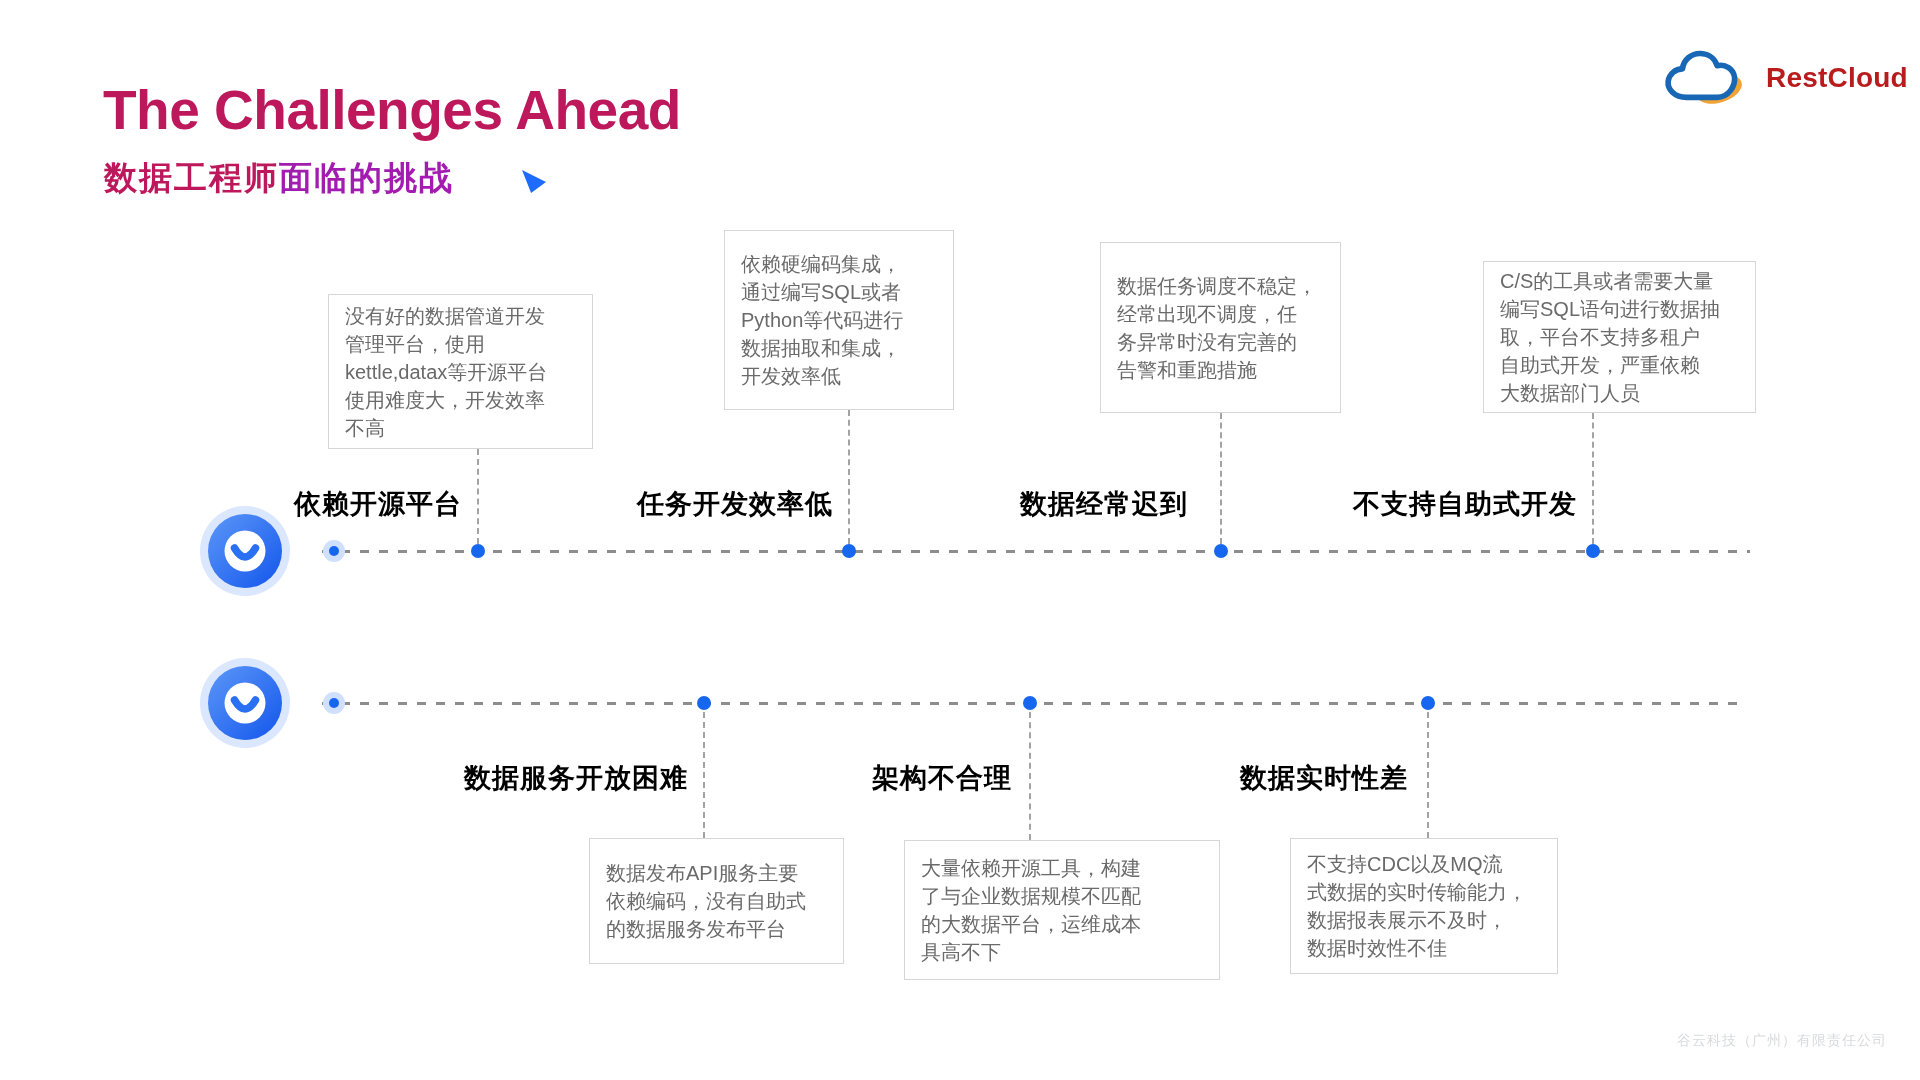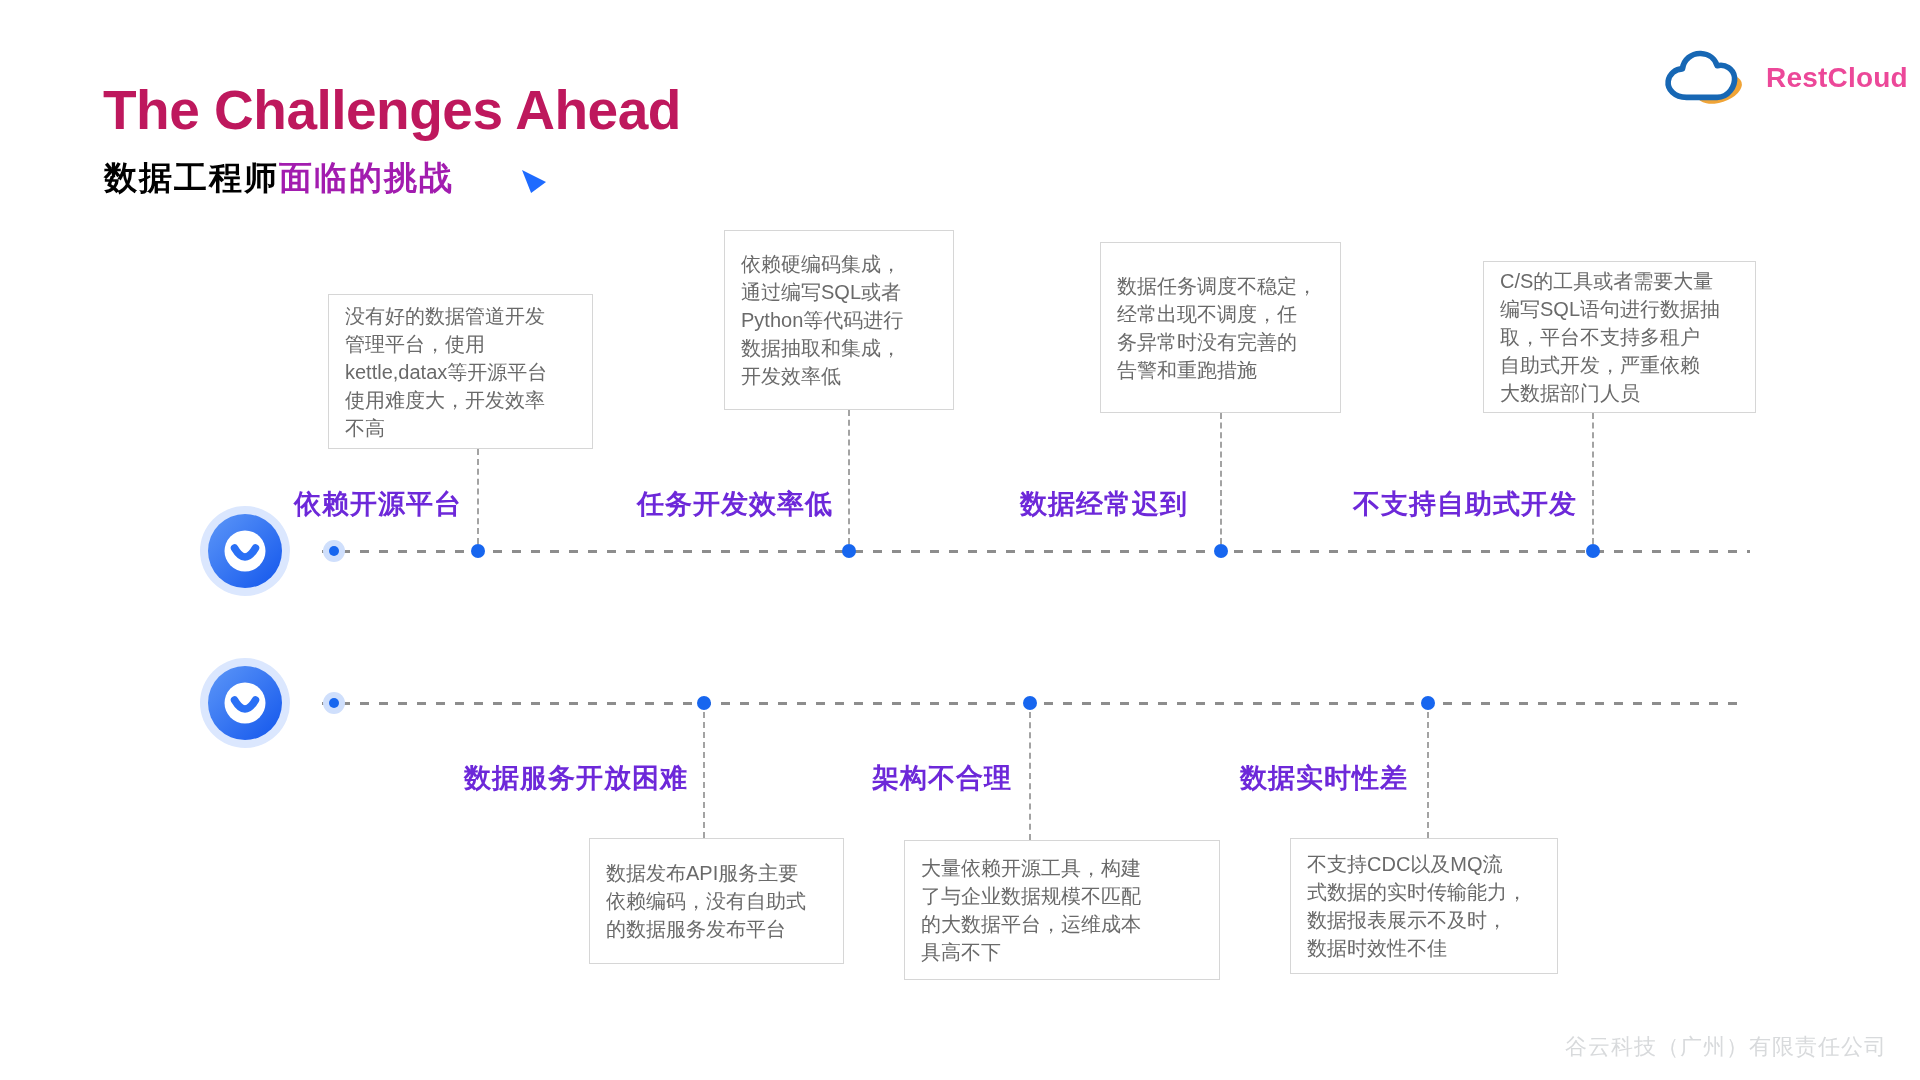--- a/index.html
+++ b/index.html
@@ -17,32 +17,32 @@
   .title {
     position: absolute; left: 103px; top: 80px;
     font-size: 55px; font-weight: 700; color: #be185d;
     letter-spacing: -0.5px; line-height: 1.1;
   }
   .subtitle {
     position: absolute; left: 104px; top: 160px;
     font-size: 33px; font-weight: 700; letter-spacing: 2px;
     line-height: 1.1; white-space: nowrap;
   }
-  .subtitle .dark { color: #000000; }
+  .subtitle .dark { color: #be185d; }
   .subtitle .blue { color: #a21caf; }
   .subtitle-arrow {
     position: absolute; left: 522px; top: 170px;
     width: 24px; height: 23px; background: #1e6bff;
     clip-path: polygon(0 0, 100% 52%, 38% 100%);
   }
 
   
   .logo { position: absolute; left: 1658px; top: 46px; display: flex; align-items: center; }
   .logo svg { width: 102px; height: 64px; display: block; }
-  .logo-text { font-size: 28px; font-weight: 700; color: #ec4899; margin-left: 6px; letter-spacing: 0.2px; }
+  .logo-text { font-size: 28px; font-weight: 700; color: #b91c1c; margin-left: 6px; letter-spacing: 0.2px; }
 
   
   .note-box {
     position: absolute;
     border: 1px solid #d6d6d6;
     background: #ffffff;
     color: #6a6a6a;
     font-size: 20px; line-height: 28px;
     padding: 0 16px;
     white-space: pre-line;
@@ -64,28 +64,28 @@
   }
   .start-dot {
     position: absolute; width: 22px; height: 22px; border-radius: 50%;
     background: #cfdffc; display: flex; align-items: center; justify-content: center;
   }
   .start-dot::after {
     content: ""; width: 10px; height: 10px; border-radius: 50%; background: #1766ef;
   }
   .t-label {
     position: absolute;
-    font-size: 27px; font-weight: 700; color: #6d28d9;
+    font-size: 27px; font-weight: 700; color: #000000;
     white-space: nowrap; letter-spacing: 1px;
   }
   .badge { position: absolute; width: 92px; height: 92px; }
 
   .footer {
     position: absolute; right: 33px; top: 1032px;
-    font-size: 22px; color: #d8dadc; letter-spacing: 1px;
+    font-size: 14px; color: #d8dadc; letter-spacing: 1px;
   }
 </style>
 </head>
 <body>
 
 <div class="slide">
 
   <h1 class="title">The Challenges Ahead</h1>
   <div class="subtitle">
     <span class="dark">数据工程师</span><span class="blue">面临的挑战</span>

